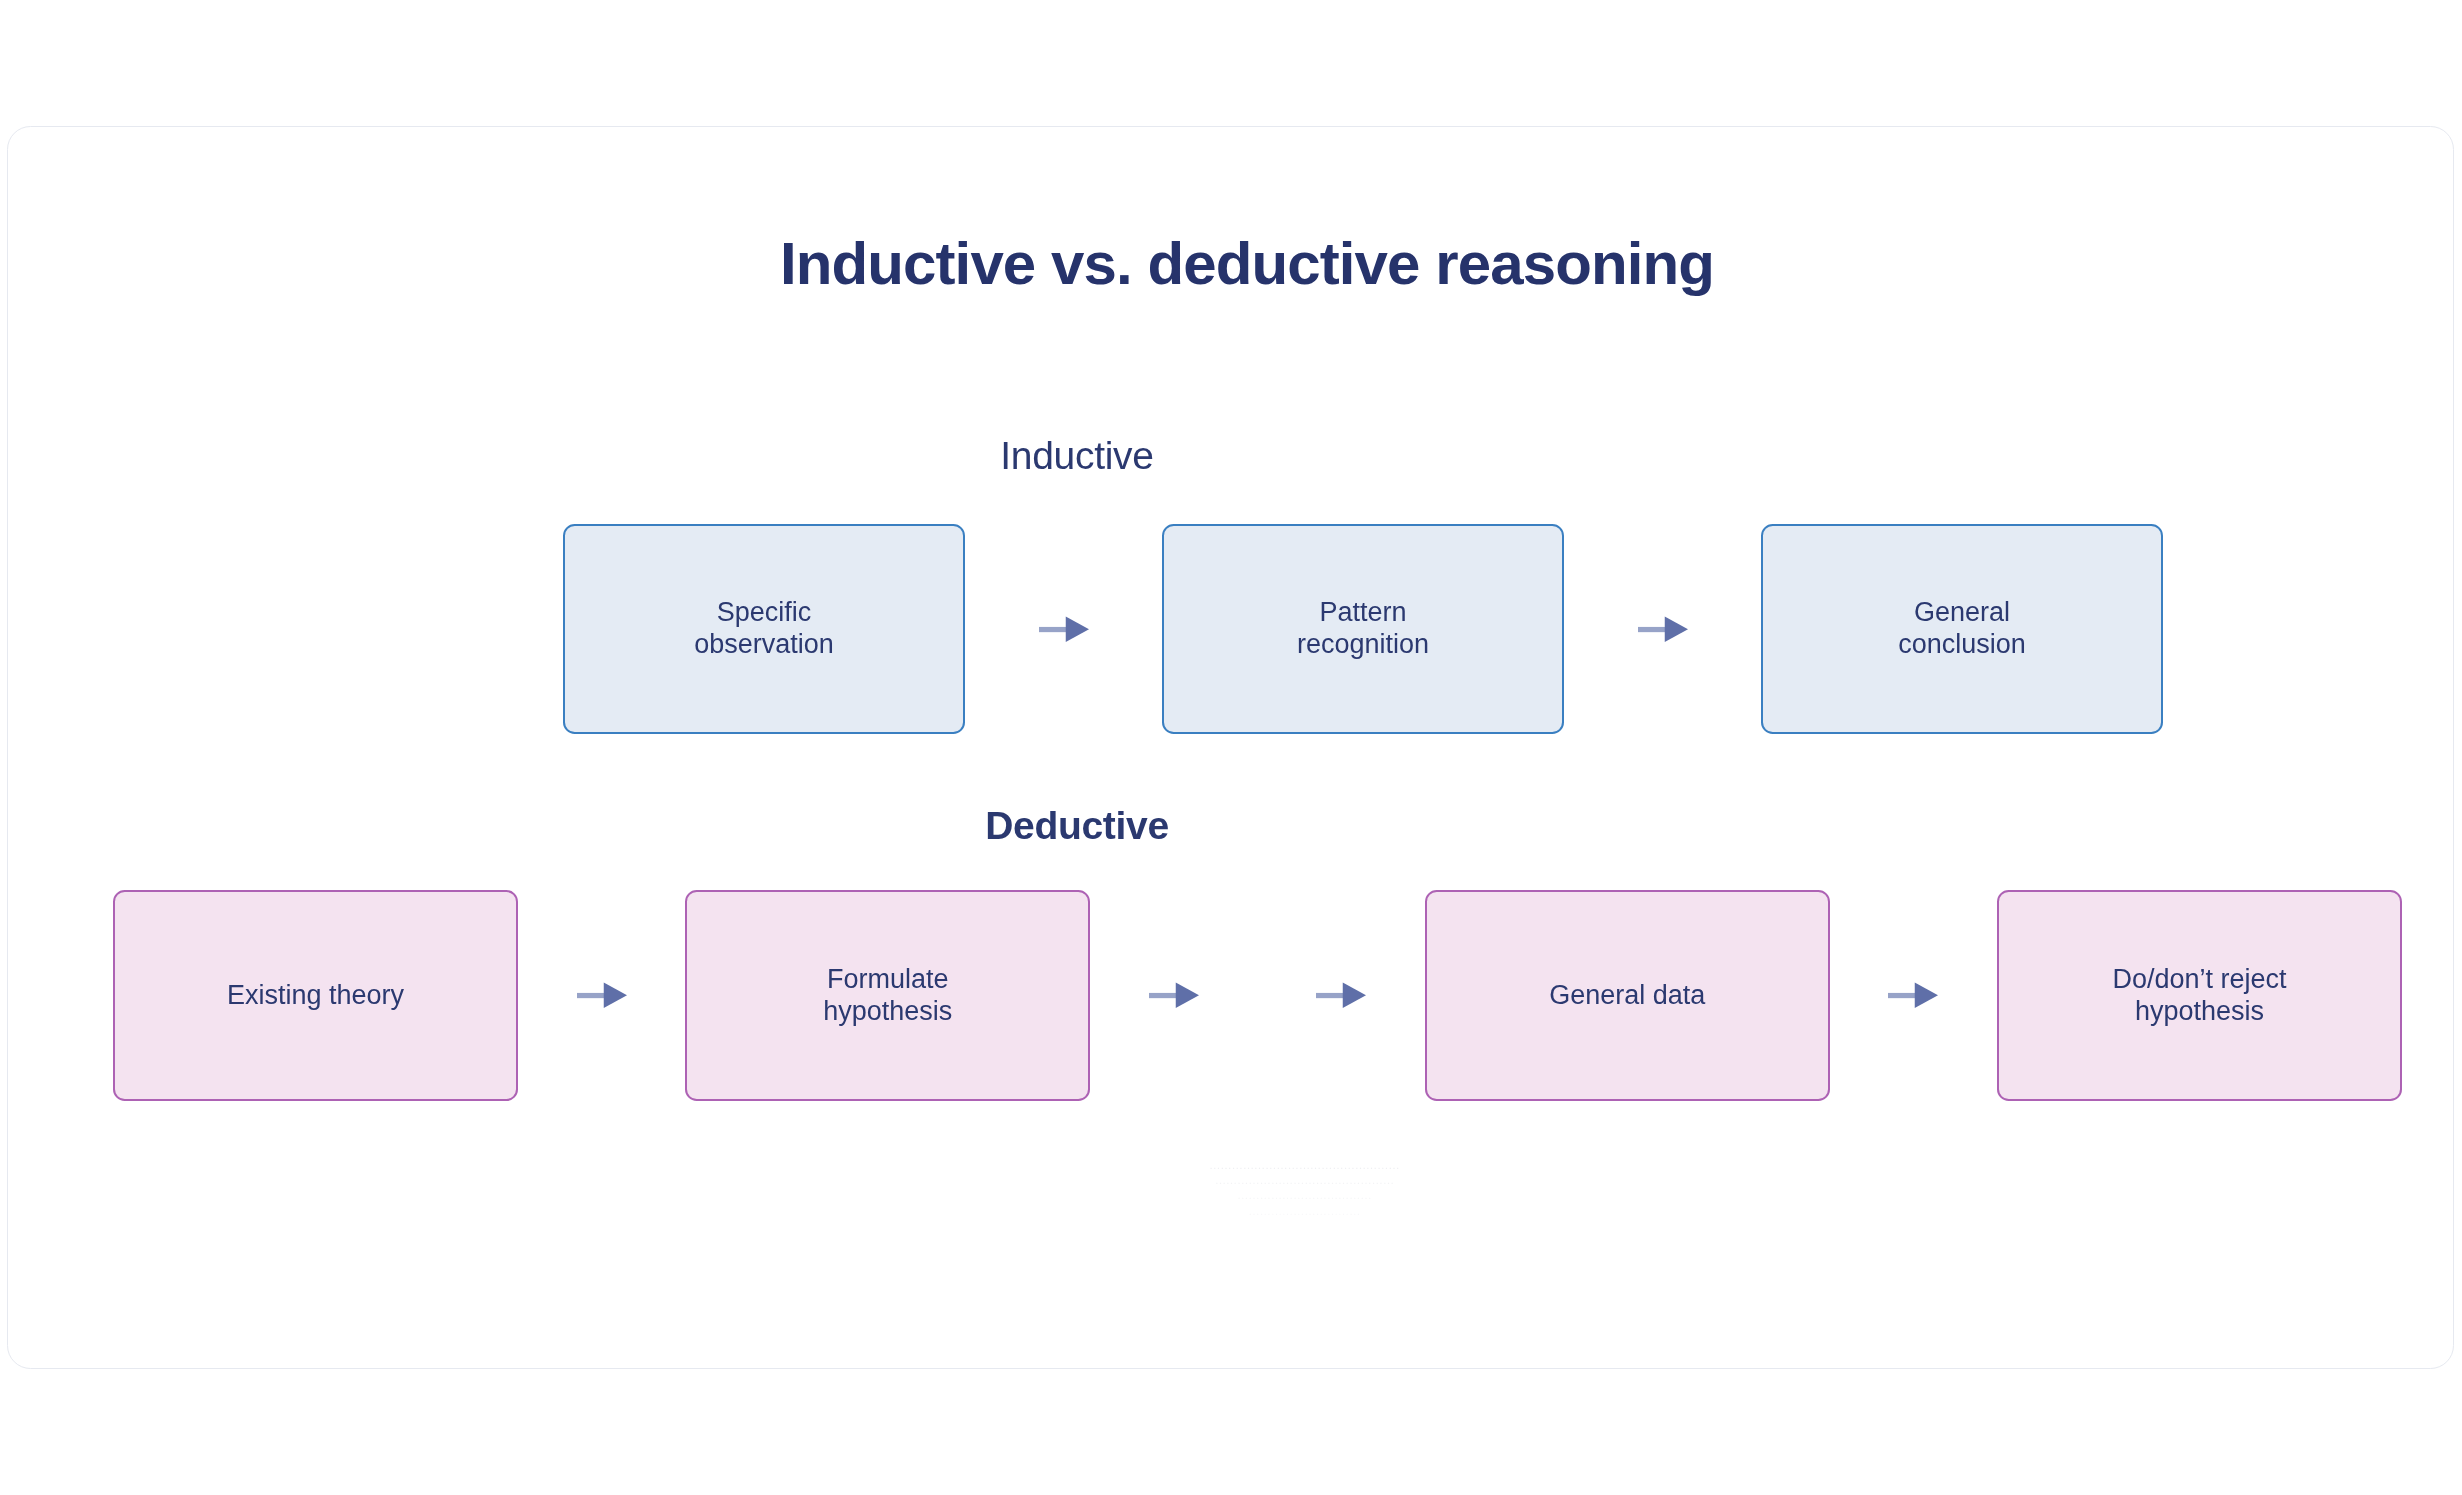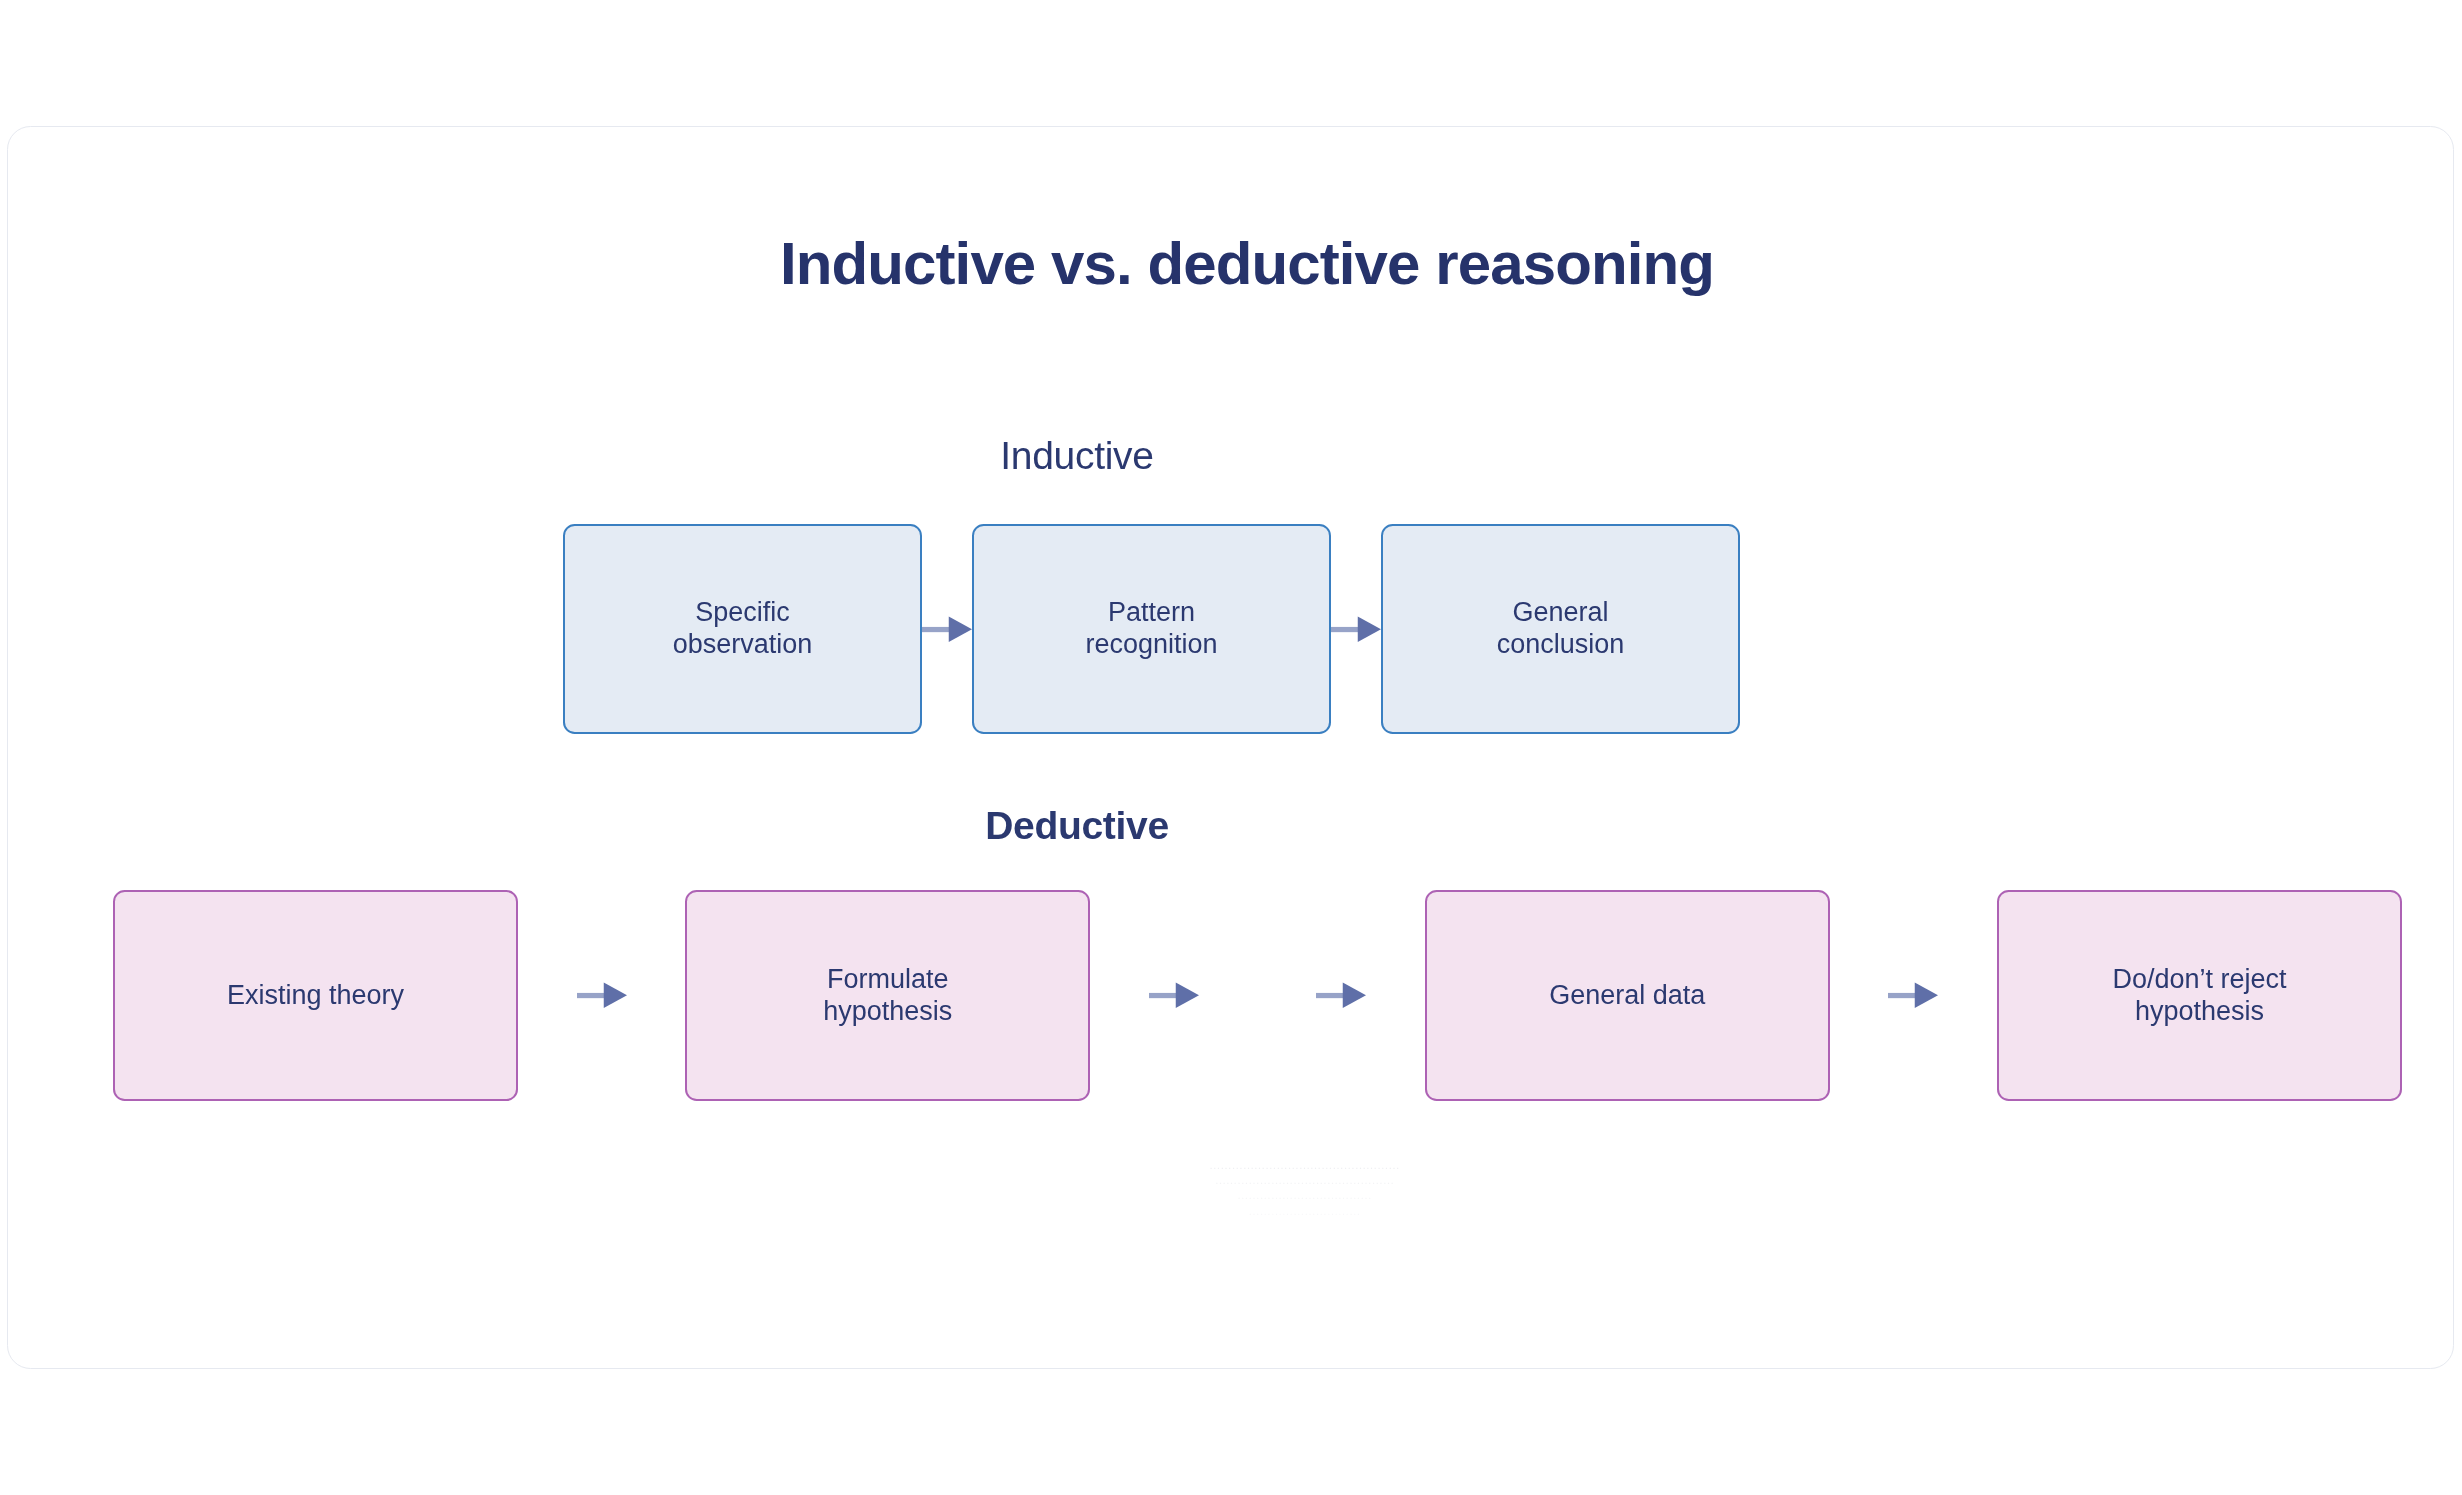--- a/index.html
+++ b/index.html
@@ -58,21 +58,21 @@
 
   
   .row {
     position: absolute;
     display: flex;
     align-items: center;
   }
   #row-inductive {
     left: 563px;
     top: 524px;
-    width: 1177px;
+    width: 1600px;
     height: 210px;
   }
   #row-deductive {
     left: 89px;
     top: 890px;
     width: 2289px;
     height: 211px;
     margin-left: 24px;
   }
 

